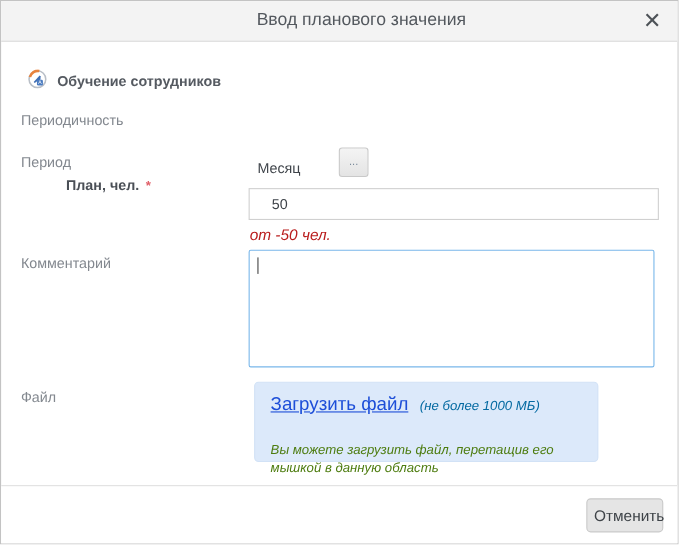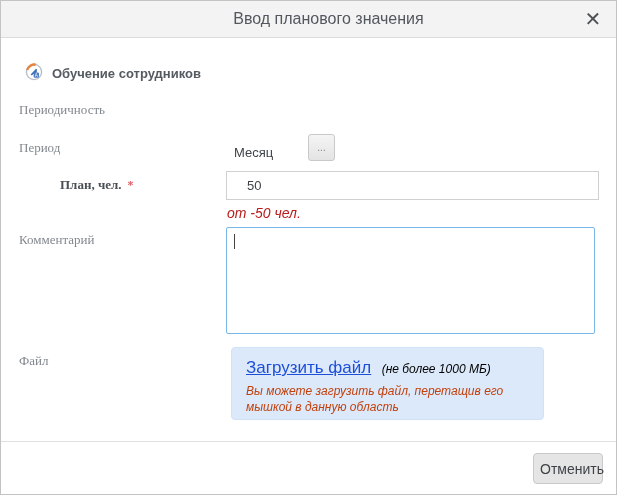--- a/index.html
+++ b/index.html
@@ -6,34 +6,34 @@
   .dialog{position:relative;width:617px;height:495px;background:#ffffff;border:1px solid #c3c3c3;box-sizing:border-box;overflow:hidden;}
   
   .dlg-header{position:absolute;left:0;top:0;right:0;height:37px;background:#f3f3f3;border-bottom:1px solid #dcdcdc;box-sizing:border-box;}
   .dlg-title{position:absolute;left:0;right:0;top:9px;text-align:center;font-size:16px;color:#53585e;padding-left:40px;}
   .dlg-close{position:absolute;right:10px;top:5px;width:26px;height:26px;border:none;background:transparent;cursor:pointer;font-size:20px;line-height:26px;color:#4d5257;padding:0;font-family:inherit;}
   
   .kpi-row{position:absolute;left:24px;top:62px;display:flex;align-items:flex-end;gap:9px;}
   .kpi-name{font-size:13px;font-weight:bold;color:#555a61;}
   .kpi-icon{width:18px;height:18px;display:block;}
   
-  .field-label{position:absolute;left:18px;font-size:13px;color:#83888f;font-family:Liberation Serif, serif;}
+  .field-label{position:absolute;left:18px;font-size:13px;color:#83888f;}
   .field-label.bold{color:#4a4f56;font-weight:bold;}
   .req{color:#e05f68;margin-left:6px;font-size:12px;}
   .field-value{position:absolute;left:233px;font-size:13px;color:#3f444a;margin-top:43px;}
   .picker-btn{position:absolute;left:307px;top:133px;width:27px;height:27px;background:linear-gradient(#f4f4f4,#e4e4e4);border:1px solid #c9c9c9;border-radius:3px;font-size:10px;color:#7b8b9b;line-height:24px;text-align:center;padding:0;cursor:pointer;box-sizing:border-box;}
   .plan-input{position:absolute;left:225px;top:170px;width:373px;height:29px;border:1px solid #d0d0d0;border-radius:0;box-sizing:border-box;font-size:13px;color:#3f444a;padding:0 20px;font-family:inherit;outline:none;}
   .plan-hint{position:absolute;left:226px;top:204px;font-size:14px;color:#b91c1c;font-style:italic;}
   .comment-box{position:absolute;left:225px;top:226px;width:369px;height:107px;border:1px solid #79b7ea;border-radius:2px;box-sizing:border-box;background:#fff;cursor:text;}
   .caret{position:absolute;left:7px;top:6px;width:1px;height:15px;background:#444;}
   .dropzone{position:absolute;left:230px;top:346px;width:313px;height:73px;background:#dce9fa;border:1px solid #d2e2f6;border-radius:4px;box-sizing:border-box;padding:10px 14px;}
   .upload-line{white-space:nowrap;}
   .upload-link{font-size:17px;color:#1d4ed8;text-decoration:underline;cursor:pointer;}
-  .upload-limit{font-size:12px;font-style:italic;color:#000000;margin-left:6px;}
-  .upload-hint{margin-top:5px;font-size:12px;font-style:italic;color:#c2410c;line-height:1.35;width:290px;}
+  .upload-limit{font-size:12px;font-style:italic;color:#0369a1;margin-left:6px;}
+  .upload-hint{margin-top:23px;font-size:12px;font-style:italic;color:#4d7c0f;line-height:1.35;width:290px;}
   
   .dlg-footer{position:absolute;left:0;right:0;bottom:0;height:52px;border-top:1px solid #e0e0e0;background:#ffffff;}
   .btn{position:absolute;top:11px;height:31px;border-radius:4px;font-size:14px;font-family:inherit;cursor:pointer;box-sizing:border-box;}
   .btn-save{right:104px;width:90px;background:#4b7cba;border:1px solid #4b7cba;color:#ffffff;}
   .btn-cancel{right:13px;width:70px;background:#e5e5e5;border:1px solid #c9c9c9;color:#3e4348;}
 </style>
 </head>
 <body>
 
 <div class="dialog">
@@ -57,21 +57,21 @@
     <span class="kpi-name">Обучение сотрудников</span>
   </div>
 
   <div class="field-label" style="top:101px;">Периодичность</div>
   <div class="field-value" style="top:101px;">Месяц</div>
 
   <div class="field-label" style="top:139px;">Период</div>
   <div class="field-value" style="top:139px;">Июнь 2016</div>
   <button class="picker-btn">...</button>
 
-  <div class="field-label bold" style="top:176px;padding-left:41px;">
+  <div class="field-label bold" style="top:160px;padding-left:41px;">
     <span>План, чел.</span><span class="req">*</span>
   </div>
   <input class="plan-input" type="text" value="50" style="">
   <div class="plan-hint">от -50 чел.</div>
 
   <div class="field-label" style="top:231px;">Комментарий</div>
   <div class="comment-box">
     <div class="caret"></div>
   </div>
 

